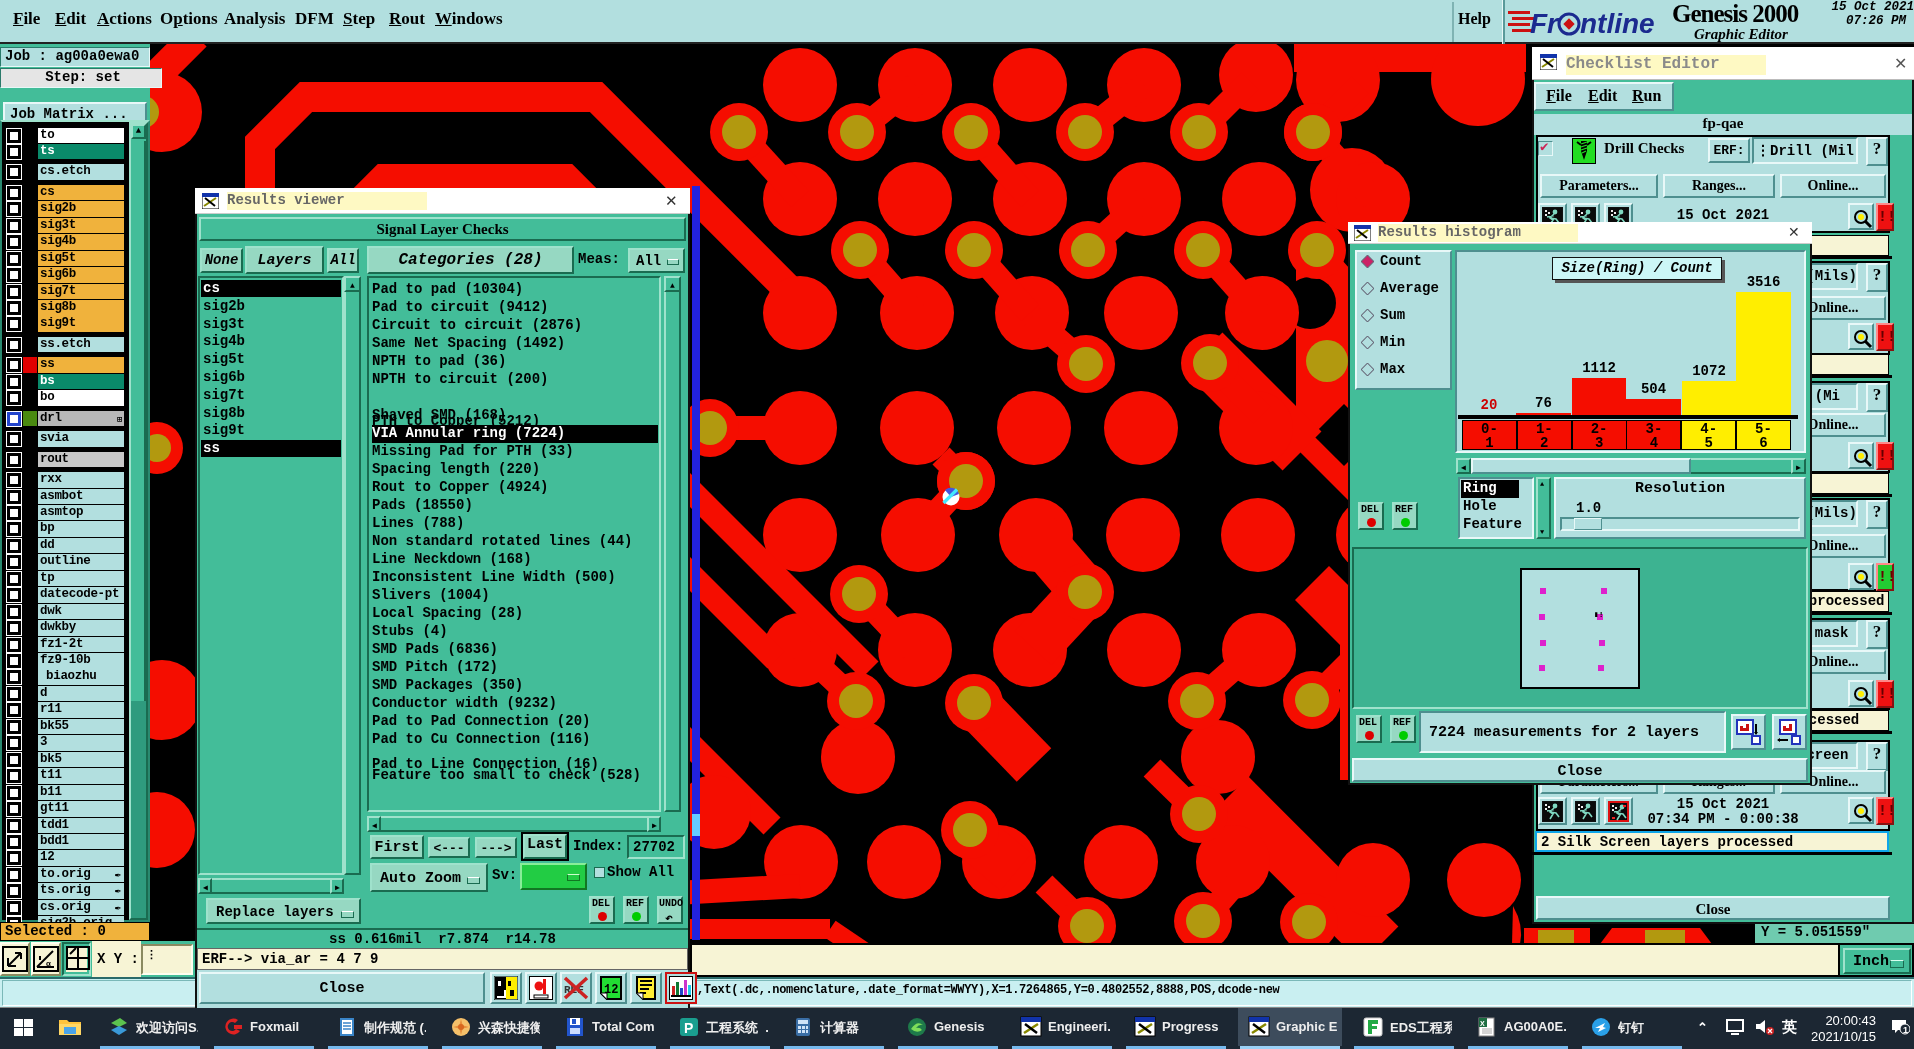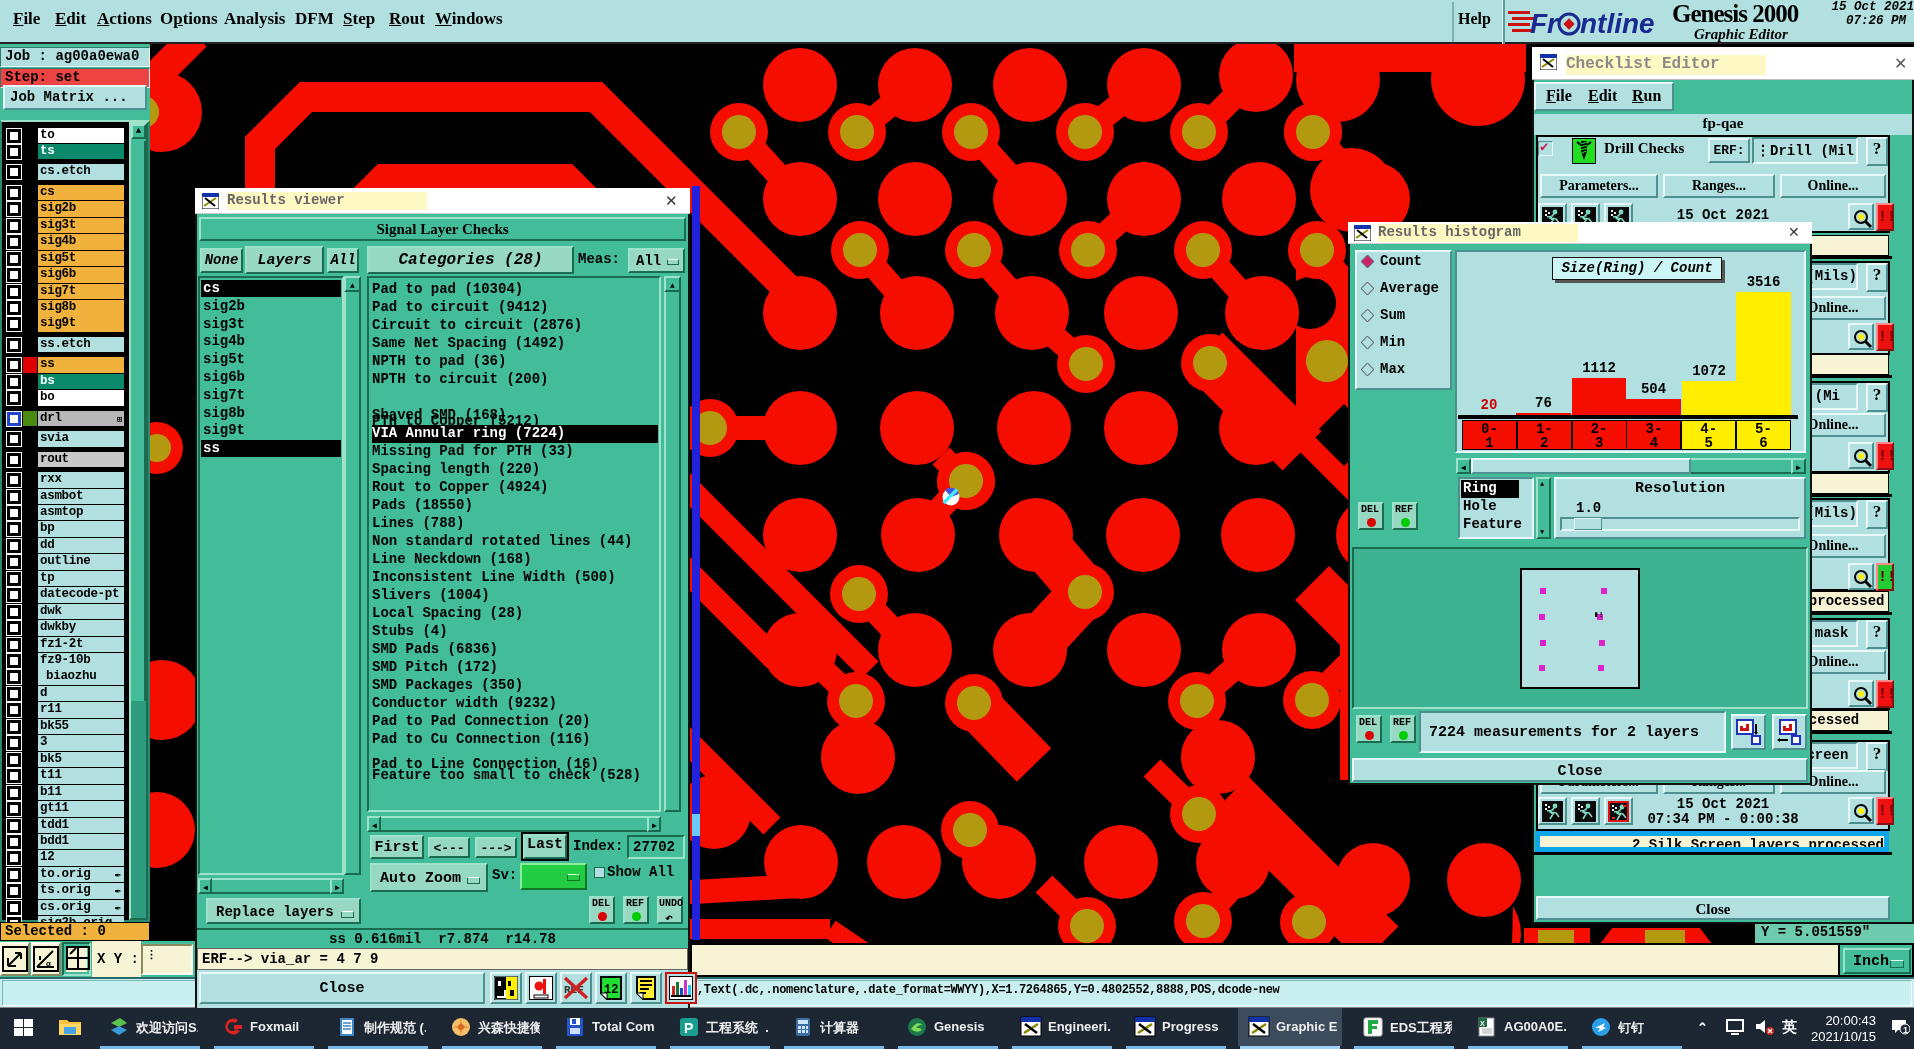--- a/index.html
+++ b/index.html
@@ -206,22 +206,22 @@
         <text x="72" y="25" font-family="Liberation Sans" font-style="italic" font-weight="bold" font-size="28" fill="#1b2a8f">ntline</text>
       </svg></div>
     <div class="serif" style="left:1672px;top:0px;width:140px;height:22px;font-size:25px;letter-spacing:-1px;">Genesis&nbsp;2000</div>
     <div class="serif" style="left:1694px;top:26px;width:120px;height:16px;font-size:15px;font-style:italic;">Graphic Editor</div>
     <div class="mono" style="left:1810px;top:0px;width:104px;height:13px;font-size:12.5px;font-style:italic;text-align:right;">15 Oct 2021</div>
     <div class="mono" style="left:1810px;top:14px;width:96px;height:13px;font-size:12.5px;font-style:italic;text-align:right;">07:26 PM</div>
   </div>
 <div style="position:absolute;left:0;top:0;width:0;height:0;z-index:6;">
     <div class="" style="left:0px;top:44px;width:150px;height:878px;background:#43bd99;"></div>
     <div class="mono" style="left:0px;top:47px;width:150px;height:20px;background:#b2dfdf;border-style:solid;border-width:1px;border-color:#2a7a6a #e8f8f8 #e8f8f8 #2a7a6a;font-size:14px;padding-left:4px;">Job : ag00a0ewa0</div>
-    <div class="mono" style="left:0px;top:68px;width:150px;height:20px;background:#ef4444;border-style:solid;border-width:1px;border-color:#2a7a6a #e8f8f8 #e8f8f8 #2a7a6a;font-size:14px;padding-left:4px;">Step: set</div>
-    <div class="mono" style="left:3px;top:85px;width:144px;height:25px;background:#b2dfdf;border-style:solid;border-width:2px;border-color:#e8f8f8 #4e8f8f #4e8f8f #e8f8f8;font-size:14px;padding:2px 0 0 5px;">Job Matrix ...</div>
+    <div class="mono" style="left:0px;top:68px;width:162px;height:20px;background:#e5e5e5;border-style:solid;border-width:1px;border-color:#2a7a6a #e8f8f8 #e8f8f8 #2a7a6a;font-size:14px;padding-left:4px;text-align:center;">Step: set</div>
+    <div class="mono" style="left:3px;top:102px;width:144px;height:25px;background:#b2dfdf;border-style:solid;border-width:2px;border-color:#e8f8f8 #4e8f8f #4e8f8f #e8f8f8;font-size:14px;padding:2px 0 0 5px;">Job Matrix ...</div>
     <div class="" style="left:0px;top:120px;width:150px;height:802px;background:#000;border:2px solid #2a8a70;border-top-color:#9fe2cc;"></div>
     <div class="" style="left:7px;top:128.5px;width:14px;height:14px;background:#fff;border:3px solid #000;outline:1px solid #fff;"></div>
     <div class="mono" style="left:38px;top:127.5px;width:86px;height:15.5px;background:#fff;color:#000;font-size:12.5px;padding-left:2px;line-height:15px;letter-spacing:-0.3px;">to</div>
     <div class="" style="left:7px;top:144.95px;width:14px;height:14px;background:#fff;border:3px solid #000;outline:1px solid #fff;"></div>
     <div class="mono" style="left:38px;top:143.95px;width:86px;height:15.5px;background:#0a8a6a;color:#fff;font-size:12.5px;padding-left:2px;line-height:15px;letter-spacing:-0.3px;">ts</div>
     <div class="" style="left:7px;top:165.39999999999998px;width:14px;height:14px;background:#fff;border:3px solid #000;outline:1px solid #fff;"></div>
     <div class="mono" style="left:38px;top:164.39999999999998px;width:86px;height:15.5px;background:#b2dfdf;color:#000;font-size:12.5px;padding-left:2px;line-height:15px;letter-spacing:-0.3px;">cs.etch</div>
     <div class="" style="left:7px;top:185.84999999999997px;width:14px;height:14px;background:#fff;border:3px solid #000;outline:1px solid #fff;"></div>
     <div class="mono" style="left:38px;top:184.84999999999997px;width:86px;height:15.5px;background:#f0b23c;color:#000;font-size:12.5px;padding-left:2px;line-height:15px;letter-spacing:-0.3px;">cs</div>
     <div class="" style="left:7px;top:202.29999999999995px;width:14px;height:14px;background:#fff;border:3px solid #000;outline:1px solid #fff;"></div>
@@ -884,21 +884,21 @@
         </svg></div>
     </div>
     <div class="mono" style="left:1628px;top:796px;width:190px;height:15px;font-size:14px;text-align:center;">15 Oct 2021</div>
     <div class="mono" style="left:1628px;top:811px;width:190px;height:15px;font-size:14px;text-align:center;">07:34 PM - 0:00:38</div>
     <div class="" style="left:1848px;top:797px;width:26px;height:27px;background:#b2dfdf;border-style:solid;border-width:2px;border-color:#e8f8f8 #4e8f8f #4e8f8f #e8f8f8;text-align:center;padding-top:2px;"><svg width="26" height="24" viewBox="0 0 26 24">
         <circle cx="11" cy="10" r="6" fill="none" stroke="#000" stroke-width="2"></circle>
         <line x1="15" y1="14" x2="21" y2="20" stroke="#000" stroke-width="3"></line>
         <circle cx="11" cy="10" r="3" fill="#ffee00"></circle>
       </svg></div>
     <div class="mono" style="left:1876px;top:797px;width:18px;height:28px;background:#ee1111;border-style:solid;border-width:2px;border-color:#ff8888 #881111 #881111 #ff8888;color:#660000;font-size:15px;text-align:center;padding-top:4px;">!!</div>
-    <div class="mono" style="left:1535px;top:831px;width:354px;height:21px;background:#f7f4d5;border:5px solid #0ea5e9;font-size:14px;padding:1px 0 0 4px;white-space:nowrap;overflow:hidden;text-align:right;">2 Silk Screen layers processed</div>
+    <div class="mono" style="left:1535px;top:831px;width:354px;height:21px;background:#f7f4d5;border:2px solid #0ea5e9;font-size:14px;padding:1px 0 0 4px;white-space:nowrap;overflow:hidden;">2 Silk Screen layers processed</div>
     <div class="" style="left:1532px;top:852px;width:360px;height:3px;background:#000;"></div>
     <div class="serif" style="left:1536px;top:896px;width:354px;height:24px;background:#b2dfdf;border-style:solid;border-width:2px;border-color:#e8f8f8 #4e8f8f #4e8f8f #e8f8f8;text-align:center;font-size:15px;padding-top:3px;">Close</div>
   </div>
 <div style="position:absolute;left:0;top:0;width:0;height:0;z-index:30;">
     <div class="" style="left:1348px;top:222px;width:464px;height:563px;background:#43bd99;border:2px solid #111;"></div>
     <div class="" style="left:1348px;top:222px;width:464px;height:22px;background:#fff;border-bottom:1px solid #ccc;"></div>
     <div class="" style="left:1354px;top:225px;width:18px;height:17px;"><svg width="17" height="16" viewBox="0 0 17 16">
         <rect x="0" y="0" width="17" height="16" fill="#fff" stroke="#000"></rect>
         <rect x="0" y="0" width="17" height="4" fill="#1133aa"></rect>
         <line x1="2" y1="13" x2="14" y2="5" stroke="#888800" stroke-width="2"></line>

